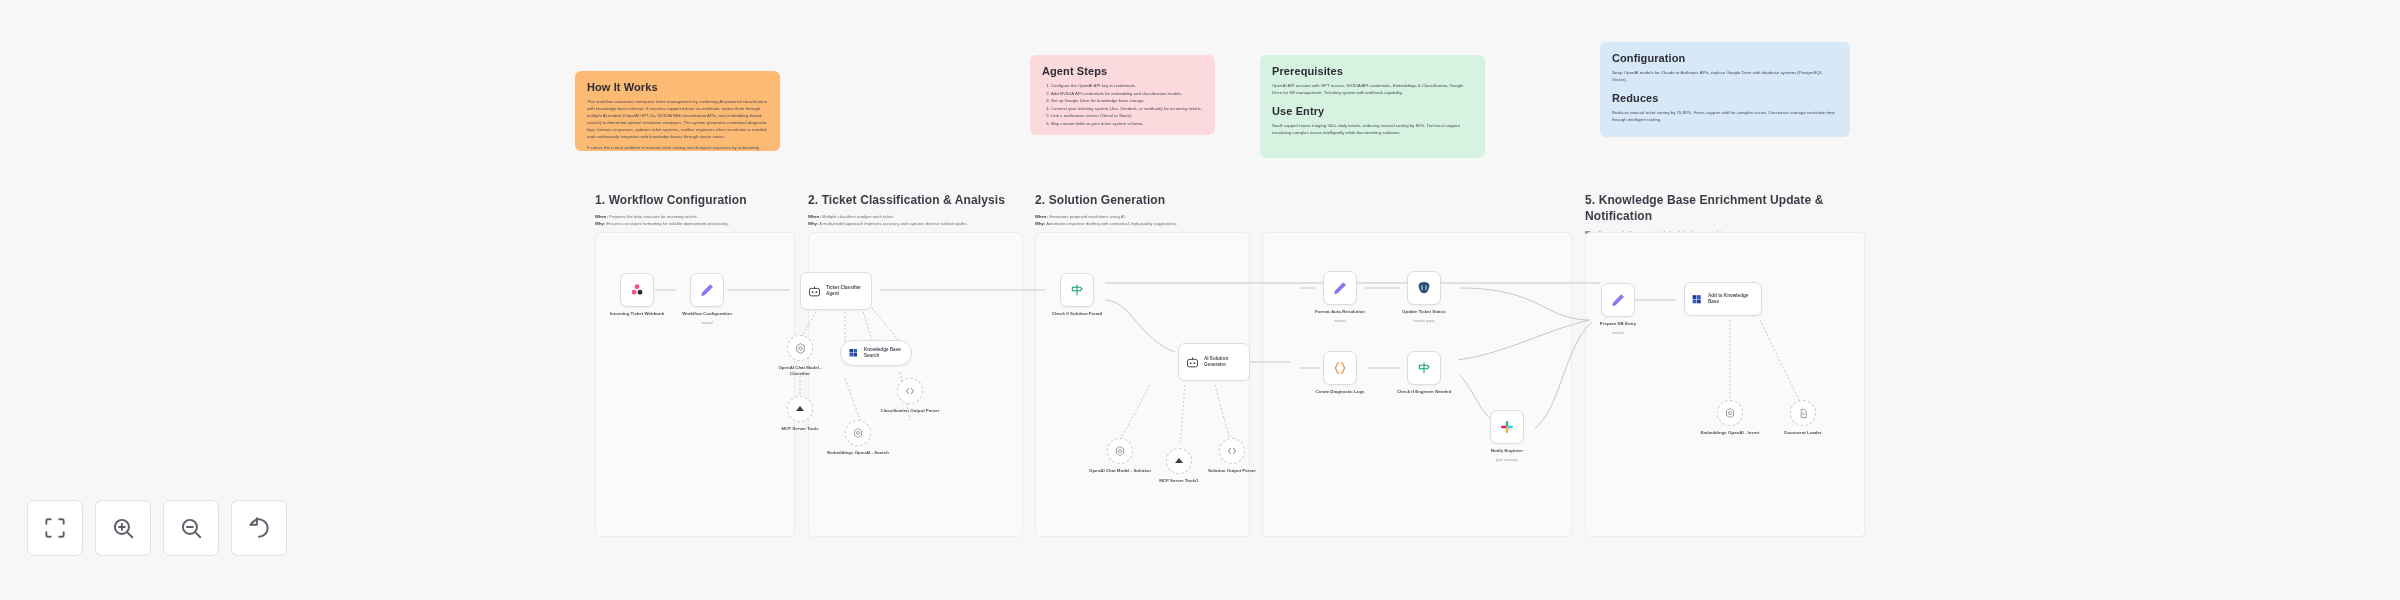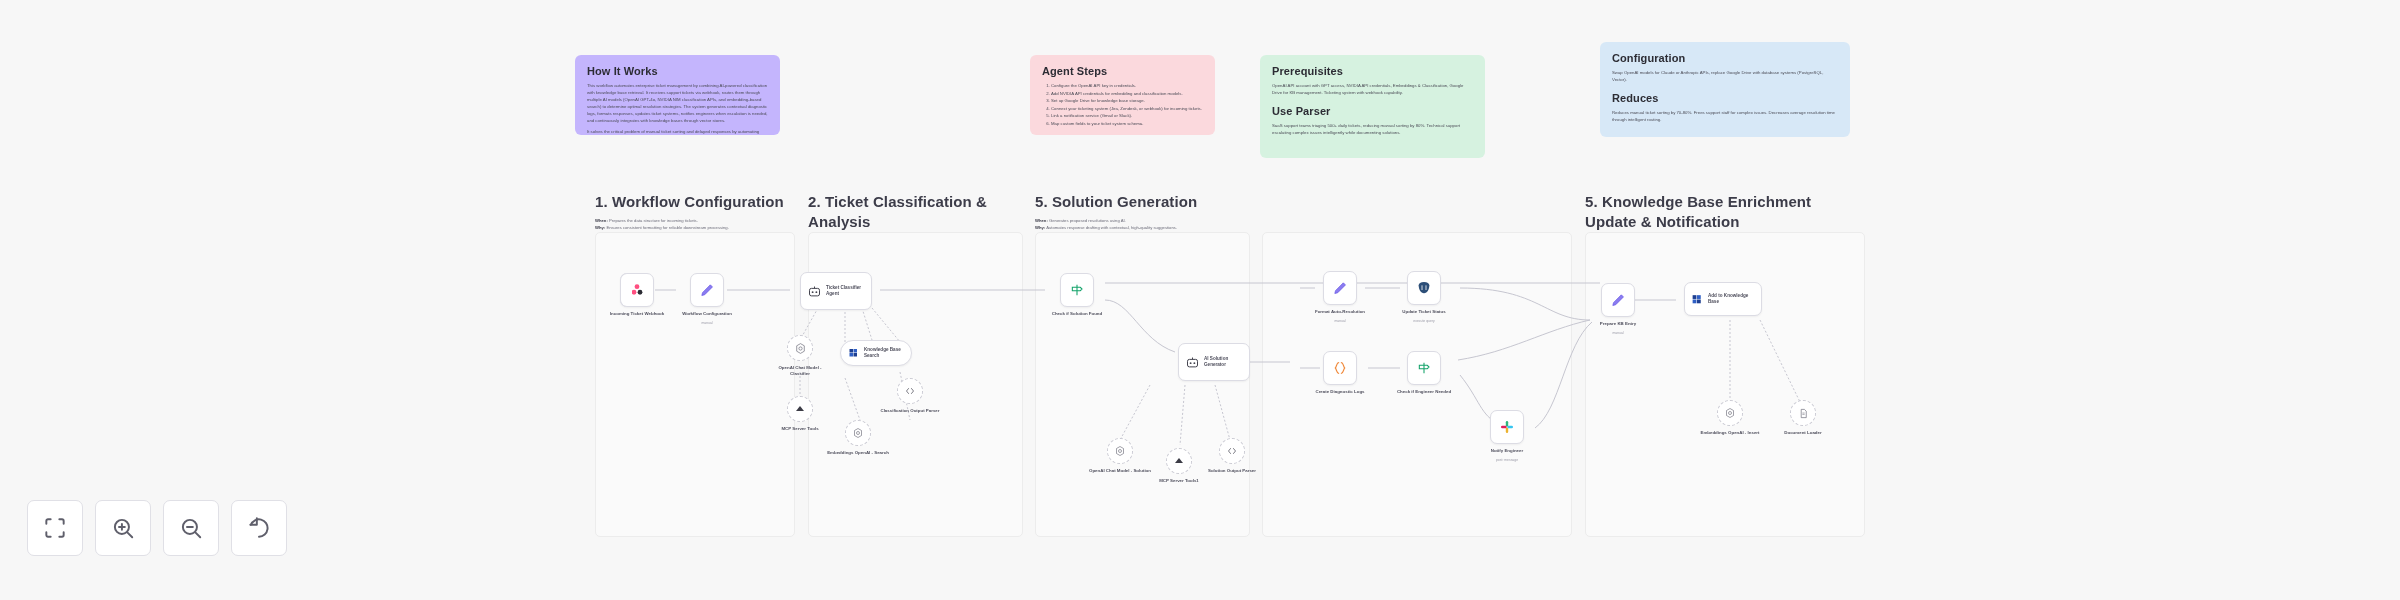--- a/index.html
+++ b/index.html
@@ -15,30 +15,30 @@
   .note { position:absolute; border-radius:6px; padding:10px 12px; overflow:hidden; }
   .note h3 {
     font-size:11px; font-weight:bold; color:#2c2c34; margin-bottom:5px;
     letter-spacing:.1px;
   }
   .note h3.sub { margin-top:9px; }
   .note p { font-size:4.3px; line-height:1.65; color:#4a4a55; margin-bottom:4px; }
   .note ol { margin:0 0 0 9px; padding:0; }
   .note ol li { font-size:4.3px; line-height:1.75; color:#4a4a55; }
 
-  .note-how   { left:575px;  top:55px;  width:205px; height:80px; background:#c4b5fd; }
+  .note-how   { left:575px;  top:71px;  width:205px; height:80px; background:#fdba74; }
   .note-setup { left:1030px; top:55px;  width:185px; height:80px; background:#fbd9dd; }
   .note-prereq{ left:1260px; top:55px;  width:225px; height:103px; background:#d6f2e0; }
   .note-custom{ left:1600px; top:42px;  width:250px; height:95px; background:#d7e8f7; }
 
   
   .section { position:absolute; top:192px; height:345px; }
   .section-head { margin-bottom:7px; }
   .section-title {
-    font-size:15px; font-weight:bold; color:#3c3c49; line-height:1.35;
+    font-size:12px; font-weight:bold; color:#3c3c49; line-height:1.35;
     margin-bottom:5px; letter-spacing:.1px;
   }
   .section-meta { font-size:4.2px; line-height:1.7; color:#6a6a78; }
   .section-meta b { color:#3c3c49; }
   .section-body {
     position:absolute; top:40px; left:0; right:0; bottom:0;
     background:#fafafa; border:1px solid #ececec; border-radius:5px;
   }
   .sec1 { left:595px; width:200px; }
   .sec2 { left:808px; width:215px; }
@@ -113,21 +113,21 @@
       <li>Set up Google Drive for knowledge base storage.</li>
       <li>Connect your ticketing system (Jira, Zendesk, or webhook) for incoming tickets.</li>
       <li>Link a notification service (Gmail or Slack).</li>
       <li>Map custom fields to your ticket system schema.</li>
     </ol>
   </div>
 
   <div class="note note-prereq">
     <h3>Prerequisites</h3>
     <p>OpenAI API account with GPT access, NVIDIA API credentials, Embeddings &amp; Classification, Google Drive for KB management. Ticketing system with webhook capability.</p>
-    <h3 class="sub">Use Parser</h3>
+    <h3 class="sub">Use Entry</h3>
     <p>SaaS support teams triaging 500+ daily tickets, reducing manual sorting by 80%. Technical support escalating complex issues intelligently while documenting solutions.</p>
   </div>
 
   <div class="note note-custom">
     <h3>Configuration</h3>
     <p>Swap OpenAI models for Claude or Anthropic APIs, replace Google Drive with database systems (PostgreSQL, Vector).</p>
     <h3 class="sub">Reduces</h3>
     <p>Reduces manual ticket sorting by 70-80%. Frees support staff for complex issues. Decreases average resolution time through intelligent routing.</p>
   </div>
 
@@ -152,21 +152,21 @@
         <span>Multiple classifiers analyze each ticket.</span><br>
         <b>Why:</b>
         <span>A multi-model approach improves accuracy and captures diverse solution paths.</span>
       </div>
     </div>
     <div class="section-body"></div>
   </div>
 
   <div class="section sec3">
     <div class="section-head">
-      <div class="section-title">5. Solution Generation</div>
+      <div class="section-title">2. Solution Generation</div>
       <div class="section-meta">
         <b>When:</b>
         <span>Generates proposed resolutions using AI.</span><br>
         <b>Why:</b>
         <span>Automates response drafting with contextual, high-quality suggestions.</span>
       </div>
     </div>
     <div class="section-body"></div>
   </div>
 

